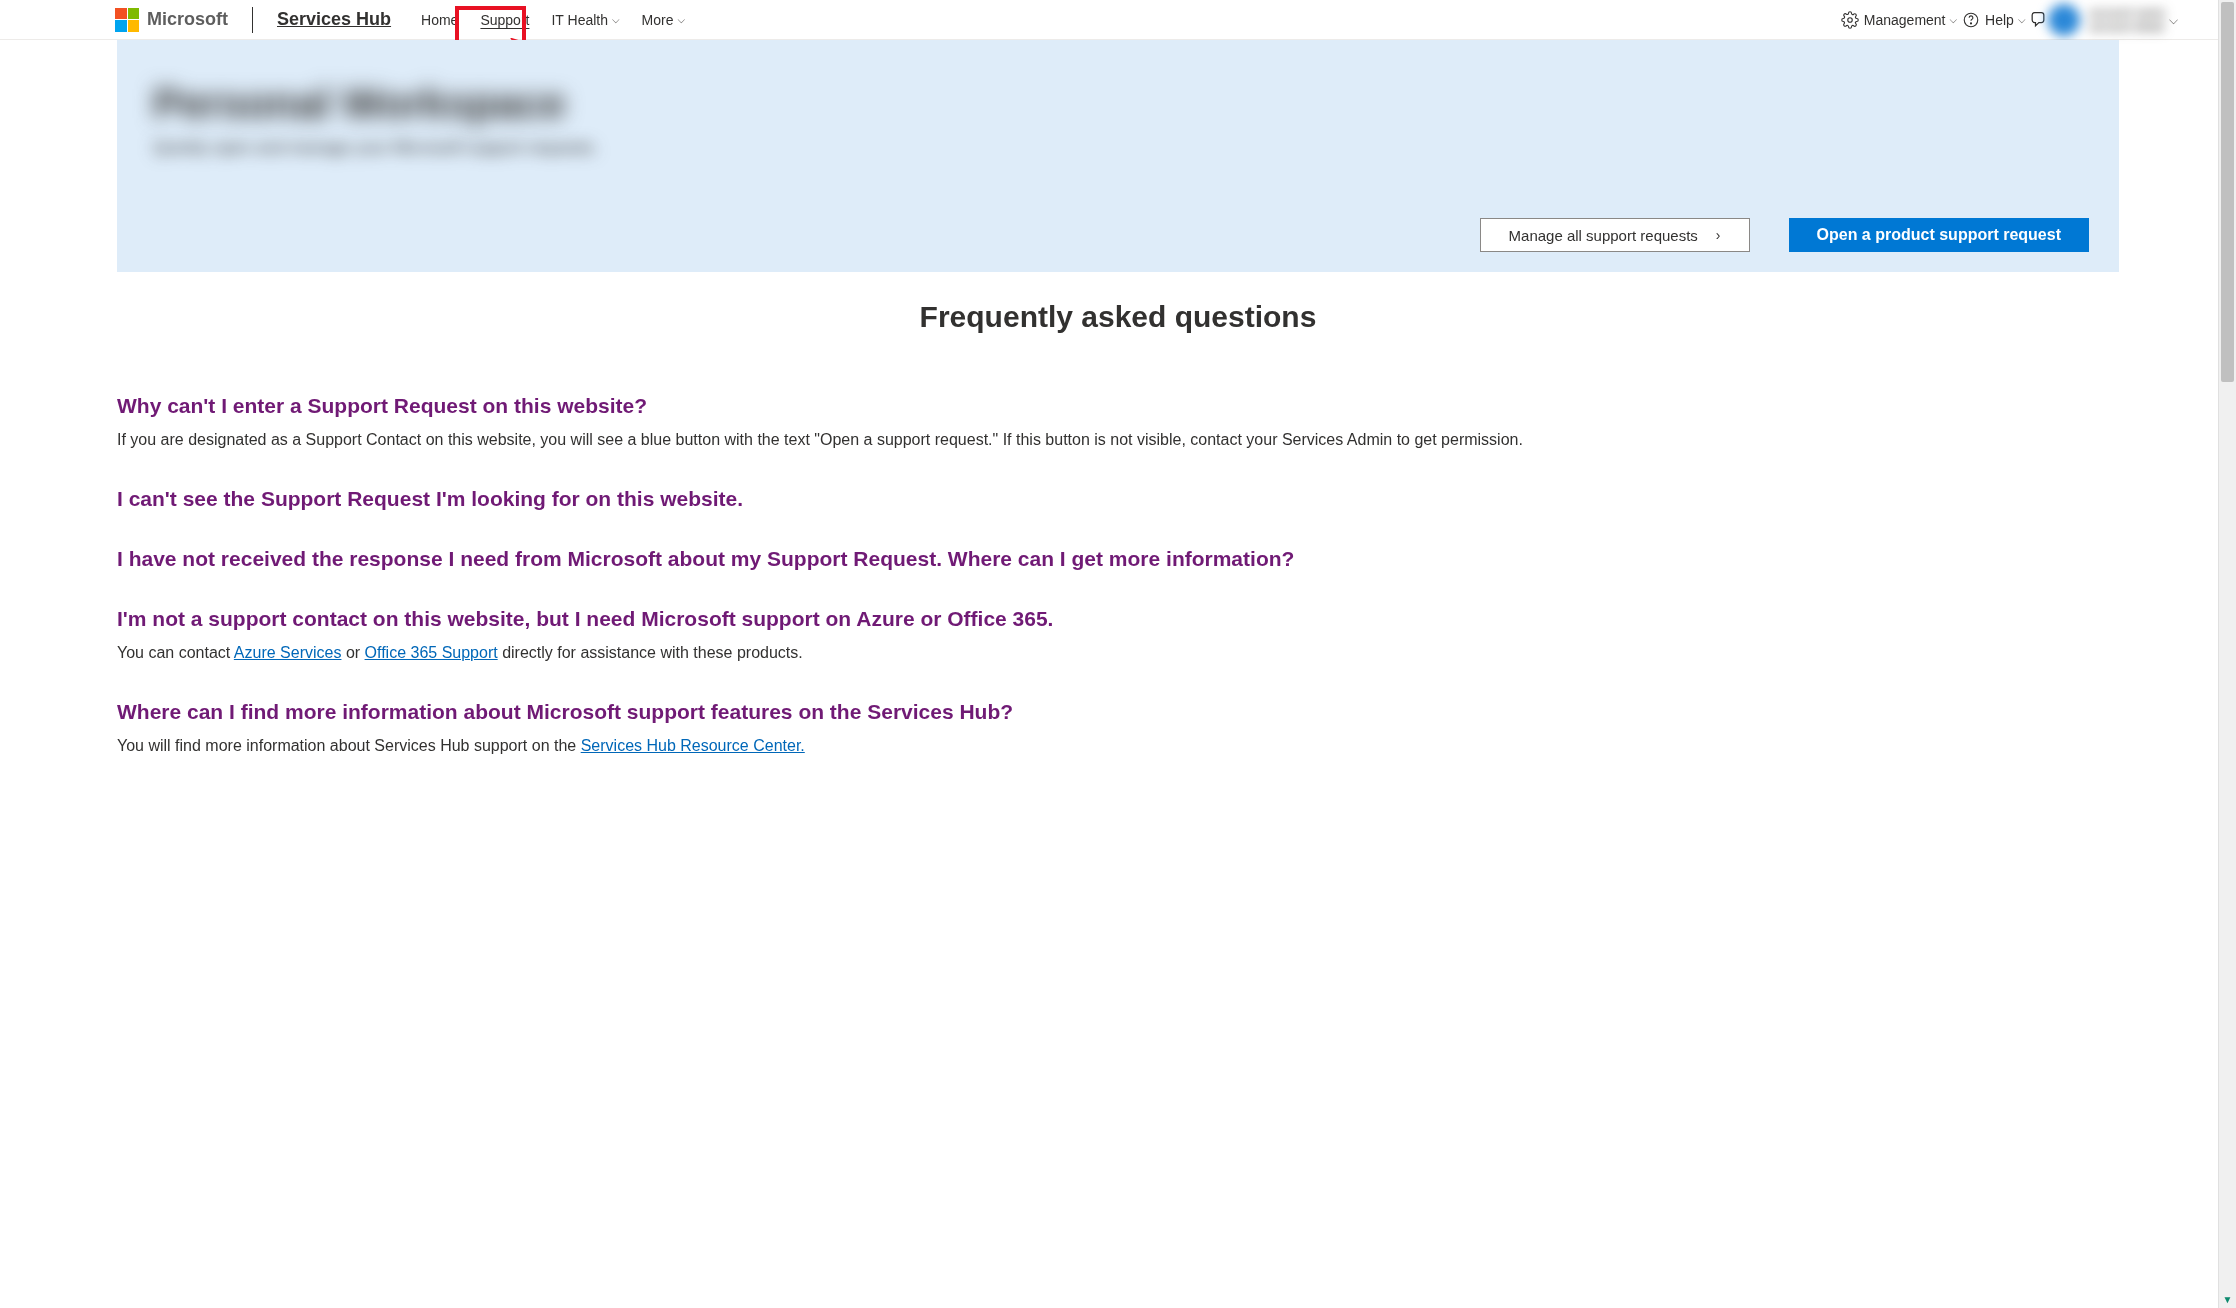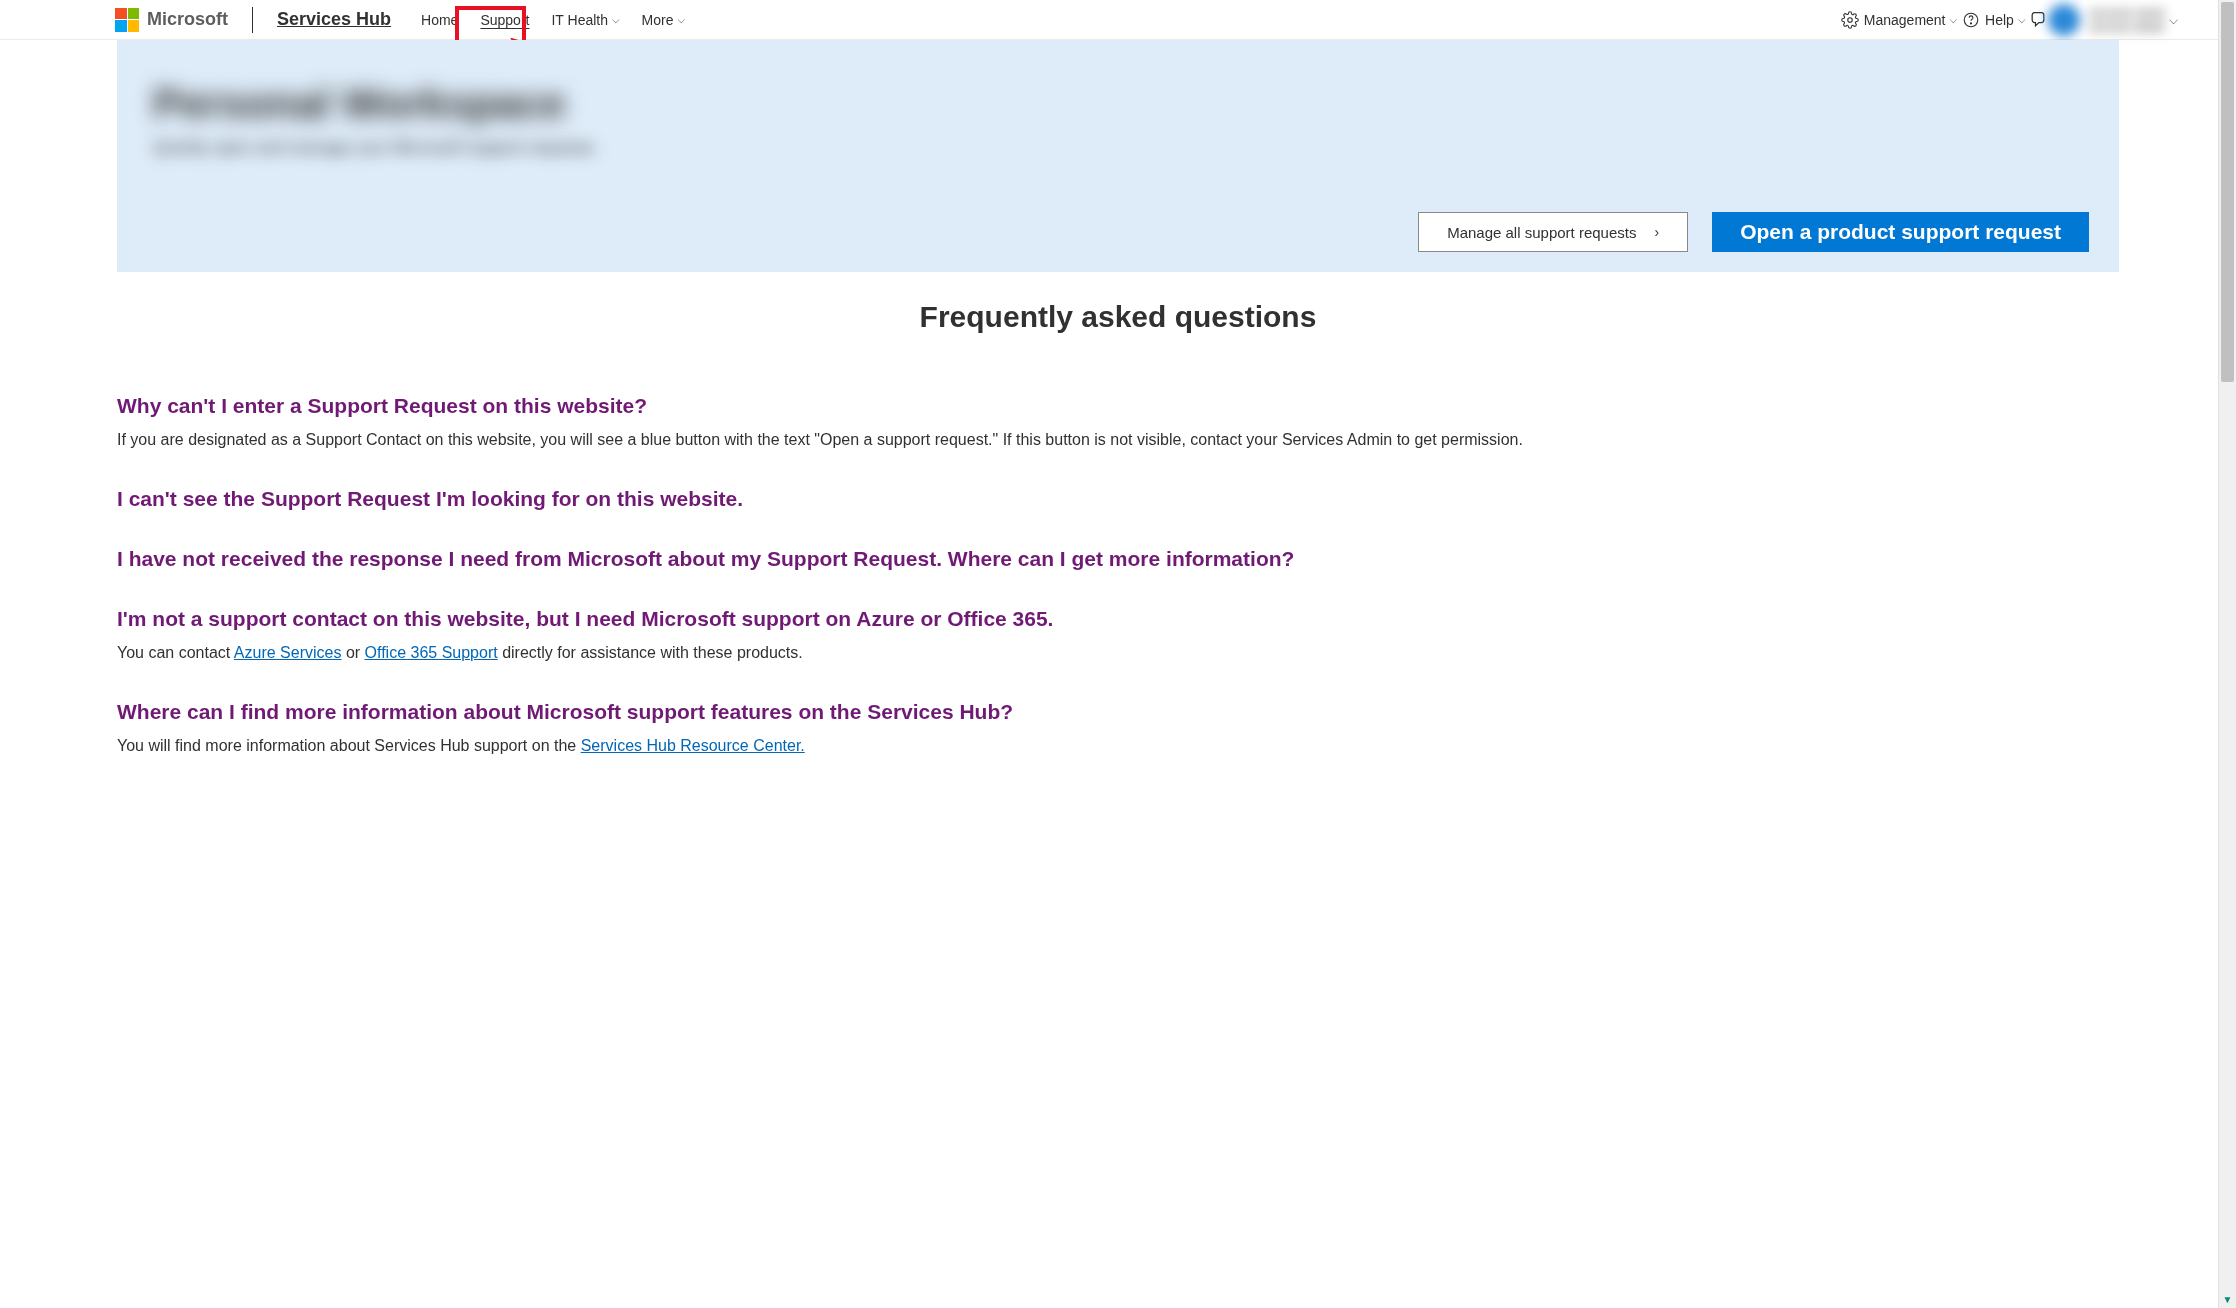--- a/index.html
+++ b/index.html
@@ -33,21 +33,21 @@
 .red-box { position:absolute; border:4px solid #e81123; pointer-events:none; }
 .arrow-svg { position:absolute; pointer-events:none; }
 
 .content { margin: 0 117px 0 117px; }
 .hero { background:#deecf9; padding: 40px 36px 30px 36px; position:relative; min-height:232px; }
 .hero-title { font-size: 42px; font-weight:600; filter: blur(10px); color:#323130; }
 .hero-sub { font-size: 17px; filter: blur(8px); margin-top:10px; color:#323130; }
 .hero-actions { position:absolute; right:30px; bottom:20px; display:flex; gap:24px; }
 .btn-outline { background:#fff; border:1px solid #8a8886; padding: 4px 18px; font-size:15px; color:#323130; display:flex; align-items:center; gap:18px; cursor:pointer; min-width:270px; justify-content:center; }
 .btn-outline .chev-r { font-size:14px; color:#323130; }
-.btn-primary { background:#0078d4; color:#fff; border:none; padding:8px 28px; font-size:21px; font-weight:600; cursor:pointer; min-width:270px; }
+.btn-primary { background:#0078d4; color:#fff; border:none; padding:8px 28px; font-size:16px; font-weight:600; cursor:pointer; min-width:270px;margin-left:15px; }
 .faq-header { text-align:center; font-size:30px; font-weight:600; margin: 28px 0 60px; color:#323130; }
 .faq-item { margin-bottom: 36px; }
 .faq-q { font-size:21px; font-weight:600; margin-bottom:10px; color:#701a75; }
 .faq-a { font-size:16px; color:#323130; line-height:1.45; }
 .link { color:#0067b8; text-decoration:underline; cursor:pointer; }
 </style>
 </head>
 <body>
 
 <div class="topbar">

